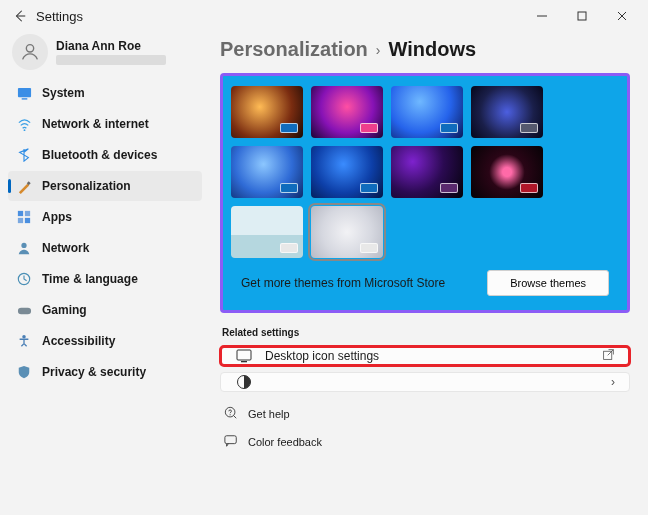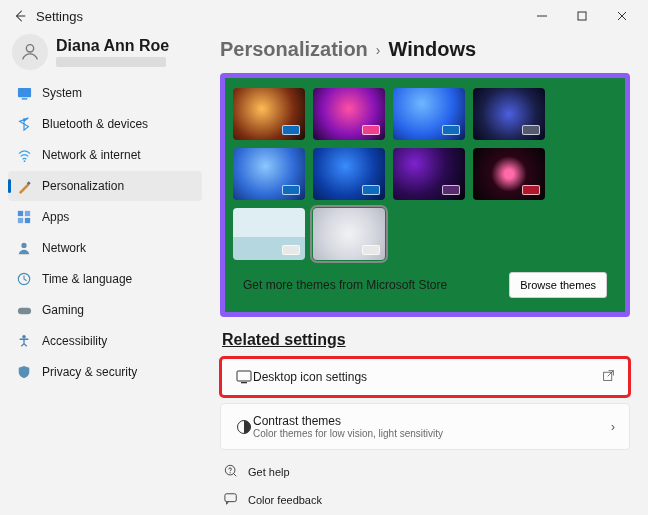--- a/index.html
+++ b/index.html
@@ -9,38 +9,38 @@
 .titlebar .title { font-size: 13px; margin-left: 2px; }
 .win-controls { margin-left: auto; display: flex; }
 .win-controls div { width: 40px; height: 28px; display: flex; align-items: center; justify-content: center; cursor: pointer; }
 .layout { display: flex; height: calc(100% - 32px); }
 .sidebar { width: 210px; padding: 0 8px 8px 8px; }
 .profile { display: flex; align-items: center; gap: 8px; padding: 2px 4px 8px 4px; }
 .avatar { width: 36px; height: 36px; border-radius: 50%; background: #e6e6e6; display: flex; align-items: center; justify-content: center; }
 .search { display: flex; align-items: center; background: #fcfcfc; border: 1px solid #d8d8d8; border-bottom: 2px solid #888; border-radius: 3px; height: 28px; padding: 0 8px; margin: 4px 2px 10px 2px; }
 .search input { border: none; outline: none; background: transparent; flex: 1; font-size: 12px; }
 .nav { display: flex; flex-direction: column; gap: 1px; }
-.nav-item { display: flex; align-items: center; gap: 10px; height: 30px; padding: 0 8px; border-radius: 4px; cursor: pointer; position: relative; }
+.nav-item { display: flex; align-items: center; gap: 10px; height: 30px; padding: 0 8px; border-radius: 4px; cursor: pointer; position: relative; font-weight: bold; }
 .nav-item.active { background: #e9e9e9; }
 .nav-item.active::before { content: ""; position: absolute; left: 0; top: 8px; bottom: 8px; width: 3px; background: #0067c0; border-radius: 2px; }
 .nav-icon { width: 16px; height: 16px; display: flex; align-items: center; justify-content: center; }
 .main { flex: 1; padding: 0 18px 10px 10px; overflow-y: auto; }
 .breadcrumb { display: flex; align-items: center; gap: 8px; margin: 6px 0 12px 0; }
 .bc1 { font-size: 20px; color: #6a6a6a; font-weight: 600; }
 .chev { color: #6a6a6a; font-size: 14px; }
 .bc2 { font-size: 20px; font-weight: 600; }
-.card { background: #15803d; border: 5px solid #8b5cf6; border-radius: 4px; padding: 10px 8px; }
+.card { background: #0ea5e9; border: 3px solid #8b5cf6; border-radius: 4px; padding: 10px 8px; }
 .themes-grid { display: flex; flex-wrap: wrap; gap: 8px; }
 .theme-thumb { width: 72px; height: 52px; border-radius: 4px; position: relative; overflow: hidden; cursor: pointer; }
 .theme-thumb .sw { position: absolute; bottom: 5px; right: 5px; width: 18px; height: 10px; border-radius: 2px; border: 1px solid rgba(255,255,255,0.7); }
 .theme-thumb.selected { outline: 2px solid #888; outline-offset: 1px; }
 .store-row { display: flex; align-items: center; justify-content: space-between; padding: 12px 10px 4px 10px; }
-.browse-btn { background: #fcfcfc; border: 1px solid #d0d0d0; border-radius: 3px; padding: 6px 10px; font-size: 11px; cursor: pointer; }
-.section-label { font-size: 16px; font-weight: 600; margin: 14px 0 8px 2px; text-decoration: underline; }
-.setting-row { background: #fcfcfc; border: 1px solid #e6e6e6; border-radius: 4px; display: flex; align-items: center; padding: 10px 14px; cursor: pointer; margin-bottom: 6px; }
+.browse-btn { background: #fcfcfc; border: 1px solid #d0d0d0; border-radius: 3px; padding: 6px 22px; font-size: 11px; cursor: pointer; }
+.section-label { font-size: 10px; font-weight: 600; margin: 14px 0 8px 2px; }
+.setting-row { background: #fcfcfc; border: 1px solid #e6e6e6; border-radius: 4px; display: flex; align-items: center; gap: 12px; padding: 0 14px; cursor: pointer; margin-bottom: 6px; }
 .setting-row.highlight { outline: 3px solid #e8232a; outline-offset: -2px; }
 .setting-icon { width: 18px; height: 18px; display: flex; align-items: center; justify-content: center; }
 .setting-text .t1 { font-size: 12px; }
 .setting-text .t2 { font-size: 10px; color: #6a6a6a; }
 .setting-action { margin-left: auto; color: #555; }
 .help-links { margin-top: 8px; }
 .help-link { display: flex; align-items: center; gap: 10px; padding: 6px 4px; font-size: 11px; cursor: pointer; }
 .gr1{background:radial-gradient(circle at 40% 40%,#ffbb55,#7a2c10 60%,#1a0a05);}
 .gr2{background:radial-gradient(circle at 50% 40%,#ff4fa3,#8712b5 55%,#1c0433);}
 .gr3{background:radial-gradient(circle at 40% 30%,#6fb8ff,#2563eb 55%,#0a1a5a);}
@@ -85,50 +85,50 @@
 <div class="layout">
   <div class="sidebar">
     <div class="profile">
       <div class="avatar">
         <svg width="22" height="22" viewBox="0 0 24 24">
             <circle cx="12" cy="8" r="4" stroke="#777" fill="none" stroke-width="1.5"></circle>
             <path d="M4 20c1-4 5-6 8-6s7 2 8 6" stroke="#777" fill="none" stroke-width="1.5"></path>
           </svg>
       </div>
       <div>
-        <div style="font-weight:600;font-size:16px">Diana Ann Roe</div>
+        <div style="font-weight:600;font-size:12px">Diana Ann Roe</div>
         <div style="width:110px;height:10px;background:#dcdcdc;border-radius:2px;margin-top:2px"></div>
       </div>
     </div>
     <div class="nav">
       <div class="nav-item">
           <span class="nav-icon">
             <svg width="15" height="15" viewBox="0 0 16 16">
               <rect x="1" y="2" width="14" height="10" rx="1" fill="#3a8ee6"></rect>
               <rect x="5" y="13" width="6" height="1.5" fill="#3a8ee6"></rect>
             </svg>
           </span>
           <span>System</span>
         </div>
       <div class="nav-item">
           <span class="nav-icon">
-            <svg width="14" height="14" viewBox="0 0 16 16">
-              <path d="M8 1v14l5-4-10-6 10-4-5 4" stroke="#2f8de4" fill="none" stroke-width="1.3"></path>
-            </svg>
-          </span>
-          <span>Bluetooth &amp; devices</span>
-        </div>
-      <div class="nav-item">
-          <span class="nav-icon">
             <svg width="15" height="15" viewBox="0 0 16 16">
               <path d="M2 6c4-4 8-4 12 0M4 9c2.5-2.5 5.5-2.5 8 0M6 12c1.2-1.2 2.8-1.2 4 0" stroke="#3aa0e6" fill="none" stroke-width="1.3"></path>
               <circle cx="8" cy="14" r="1" fill="#3aa0e6"></circle>
             </svg>
           </span>
           <span>Network &amp; internet</span>
+        </div>
+      <div class="nav-item">
+          <span class="nav-icon">
+            <svg width="14" height="14" viewBox="0 0 16 16">
+              <path d="M8 1v14l5-4-10-6 10-4-5 4" stroke="#2f8de4" fill="none" stroke-width="1.3"></path>
+            </svg>
+          </span>
+          <span>Bluetooth &amp; devices</span>
         </div>
       <div class="nav-item active">
           <span class="nav-icon">
             <svg width="15" height="15" viewBox="0 0 16 16">
               <path d="M2 14l9-9 2 2-9 9z" fill="#d68a2d"></path>
               <rect x="11" y="3" width="3" height="3" fill="#6a6a6a" transform="rotate(45 12.5 4.5)"></rect>
             </svg>
           </span>
           <span>Personalization</span>
         </div>
@@ -253,24 +253,20 @@
           </svg></span>
     </div>
 
     <div class="setting-row">
       <span class="setting-icon">
           <svg width="16" height="16" viewBox="0 0 16 16">
             <circle cx="8" cy="8" r="6.5" stroke="#333" fill="none"></circle>
             <path d="M8 1.5a6.5 6.5 0 010 13z" fill="#333"></path>
           </svg>
         </span>
-      <div class="setting-text">
-        <div class="t1">Contrast themes</div>
-        <div class="t2">Color themes for low vision, light sensitivity</div>
-      </div>
       <span class="setting-action">›</span>
     </div>
 
     <div class="help-links">
       <div class="help-link">
         <span><svg width="14" height="14" viewBox="0 0 16 16">
               <circle cx="7" cy="7" r="5.5" stroke="#333" fill="none"></circle>
               <path d="M5.5 6a1.5 1.5 0 113 0c0 1-1.5 1-1.5 2.2" stroke="#333" fill="none"></path>
               <circle cx="7" cy="10" r="0.7" fill="#333"></circle>
               <line x1="11" y1="11" x2="14" y2="14" stroke="#333"></line>

